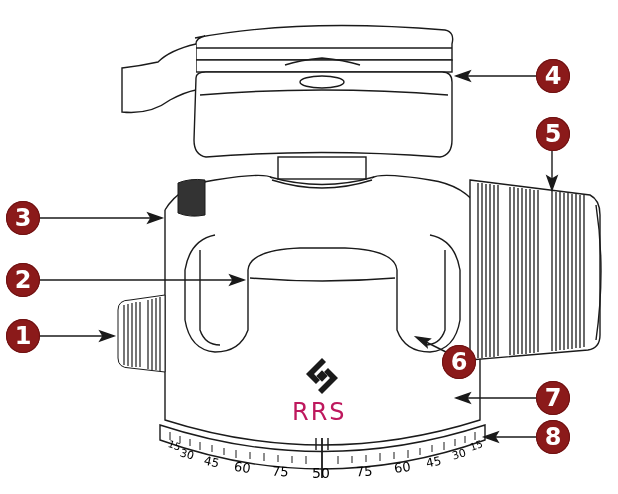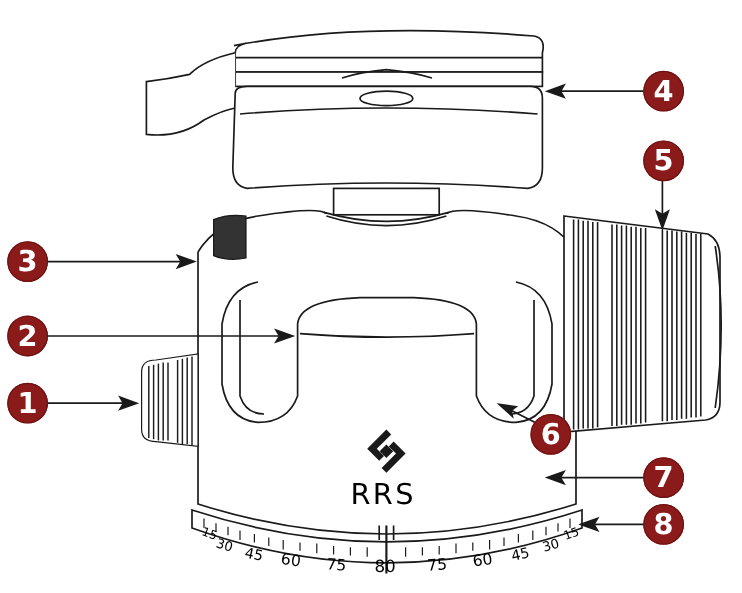--- a/index.html
+++ b/index.html
@@ -2,21 +2,21 @@
 <html><head>
 <meta charset="utf-8">
 <style>
   html,body{margin:0;padding:0;background:#ffffff;}
   body{width:618px;height:494px;overflow:hidden;font-family:"DejaVu Sans",sans-serif;}
   #stage{position:relative;width:618px;height:494px;}
   svg{position:absolute;left:0;top:0;}
   .marker{position:absolute;width:34px;height:34px;border-radius:50%;background:#8b1a1a;
     color:#fff;font-family:"DejaVu Sans",sans-serif;font-weight:bold;font-size:24px;line-height:34px;
     text-align:center;box-shadow:0 0 0 1px #6e1212 inset;}
-  .logo-text{position:absolute;font-family:"DejaVu Sans",sans-serif;font-size:24px;letter-spacing:2px;color:#000000;}
+  .logo-text{position:absolute;font-family:"DejaVu Sans",sans-serif;font-size:24px;letter-spacing:2px;color:#be185d;}
 </style>
 </head>
 <body>
 
 <div id="stage">
   <svg width="618" height="494" viewBox="0 0 618 494">
     <g fill="none" stroke="#1a1a1a" stroke-width="1.4">
 
       <path d="M195 38 Q300 18 445 30 Q455 32 452 44 L452 60 L196 60 L196 44 Q196 38 205 36 Z" fill="#fff"></path>
       <line x1="196" y1="48" x2="452" y2="48"></line>
@@ -158,21 +158,21 @@
       <rect x="318" y="372" width="8" height="8" transform="rotate(45 322 376)"></rect>
     </g>
   </svg>
 
   <div>
     <span style="position:absolute;left:168px;top:440px;font-size:10px;transform:rotate(20deg);">15</span>
     <span style="position:absolute;left:180px;top:448px;font-size:11px;transform:rotate(16deg);">30</span>
     <span style="position:absolute;left:204px;top:455px;font-size:12px;transform:rotate(12deg);">45</span>
     <span style="position:absolute;left:234px;top:460px;font-size:13px;transform:rotate(8deg);">60</span>
     <span style="position:absolute;left:272px;top:464px;font-size:13px;transform:rotate(4deg);">75</span>
-    <span style="position:absolute;left:312px;top:465px;font-size:14px;">80</span>
+    <span style="position:absolute;left:312px;top:465px;font-size:14px;">50</span>
     <span style="position:absolute;left:356px;top:464px;font-size:13px;transform:rotate(-4deg);">75</span>
     <span style="position:absolute;left:394px;top:460px;font-size:13px;transform:rotate(-8deg);">60</span>
     <span style="position:absolute;left:426px;top:455px;font-size:12px;transform:rotate(-12deg);">45</span>
     <span style="position:absolute;left:452px;top:448px;font-size:11px;transform:rotate(-16deg);">30</span>
     <span style="position:absolute;left:470px;top:440px;font-size:10px;transform:rotate(-20deg);">15</span>
   </div>
 
   <div class="logo-text" style="left:292px;top:398px;">RRS</div>
 
   <div class="marker" style="left:6px;top:319px;">1</div>

